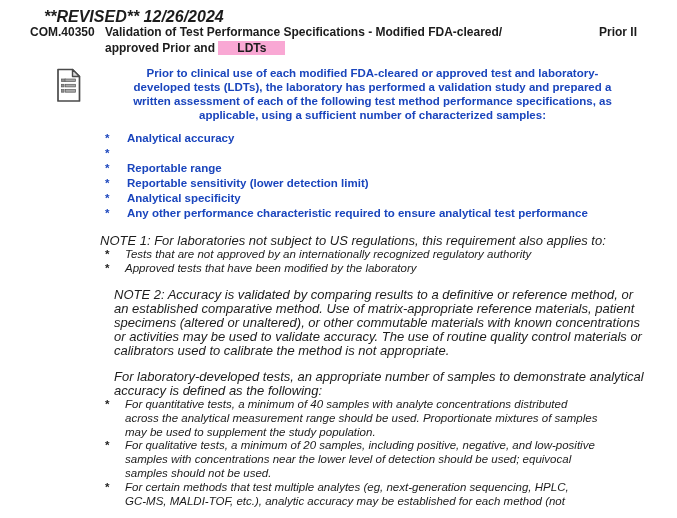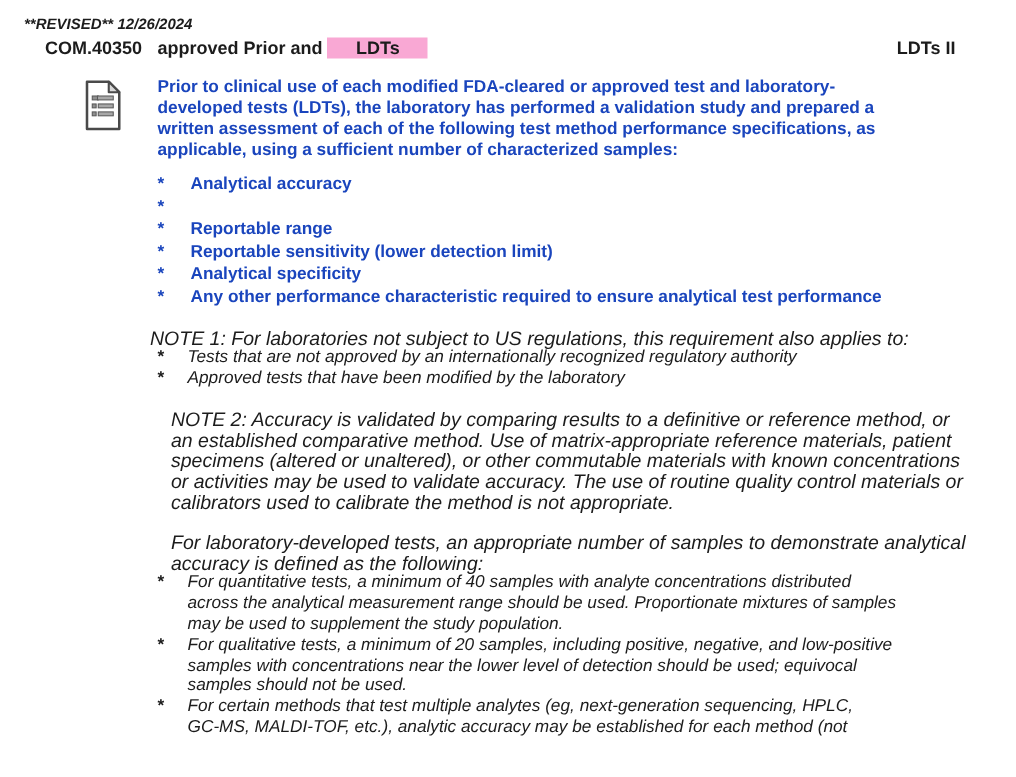--- a/index.html
+++ b/index.html
@@ -8,39 +8,39 @@
     width: 677px; height: 518px;
     overflow: hidden;
     font-family: "Liberation Sans", sans-serif;
     color: #1c1c1c;
     position: relative;
   }
   .doc { padding-top: 9px; width: 677px; height: 518px; overflow: hidden; }
 
   
   .revised-line {
-    margin-left: 16px;
-    font-size: 10px; font-weight: bold; font-style: italic;
+    margin-left: 44px;
+    font-size: 16px; font-weight: bold; font-style: italic;
     line-height: 15px;
   }
   .code-line {
     display: flex; align-items: flex-start;
     margin-left: 30px; margin-top: 1px;
     font-size: 12px; font-weight: bold; line-height: 15.5px;
   }
   .req-code { width: 75px; flex: none; }
   .req-title { width: 482px; flex: none; }
   .hl {
     background: #f9a8d4;
     padding: 0 19px;
   }
   .phase { margin-left: auto; margin-right: 40px; flex: none; }
 
   
-  .req-row { display: flex; margin-top: 10px; }
+  .req-row { display: flex; margin-top: 10px; text-align: center; }
   .icon-wrap { margin-left: 55px; width: 27px; flex: none; padding-top: 2px; }
   .req-text {
     margin-left: 23px; width: 535px; flex: none;
     color: #1a45bd; font-weight: bold;
     font-size: 11.5px; line-height: 14px;
     white-space: pre-line;
   }
   .blue-list { margin-top: 9px; margin-left: 105px; width: 550px; }
   .blue-item {
     display: flex;
@@ -73,25 +73,26 @@
 
 <div class="doc">
 
   <div class="revised-line">
     <span>**REVISED**</span><span> </span><span>12/26/2024</span>
   </div>
 
   <div class="code-line">
     <span class="req-code">COM.40350</span>
     <span class="req-title">
+      <span style="display:block;">Validation of Test Performance Specifications - Modified FDA-cleared/</span>
       <span style="display:block;">
         <span>approved Prior and </span><span class="hl">LDTs</span>
       </span>
     </span>
-    <span class="phase">LDTs II</span>
+    <span class="phase">Prior II</span>
   </div>
 
   <div class="req-row">
     <span class="icon-wrap">
       <svg width="27" height="35" viewBox="0 0 27 35" aria-hidden="true">
         <path d="M3 1.5 H17.5 L24.5 8.5 V33 H3 Z" fill="#ffffff" stroke="#4a4a4a" stroke-width="1.7" stroke-linejoin="round"></path>
         <path d="M17.5 1.5 V8.5 H24.5 Z" fill="#d9d9d9" stroke="#4a4a4a" stroke-width="1.4" stroke-linejoin="round"></path>
         <rect x="6.5" y="11" width="4" height="2.6" fill="#8f8f8f" stroke="#5a5a5a" stroke-width="0.7"></rect>
         <rect x="10" y="11" width="10.5" height="2.6" fill="#a8a8a8" stroke="#5a5a5a" stroke-width="0.7"></rect>
         <rect x="6.5" y="16.3" width="2.6" height="2.6" fill="#8f8f8f" stroke="#5a5a5a" stroke-width="0.7"></rect>

